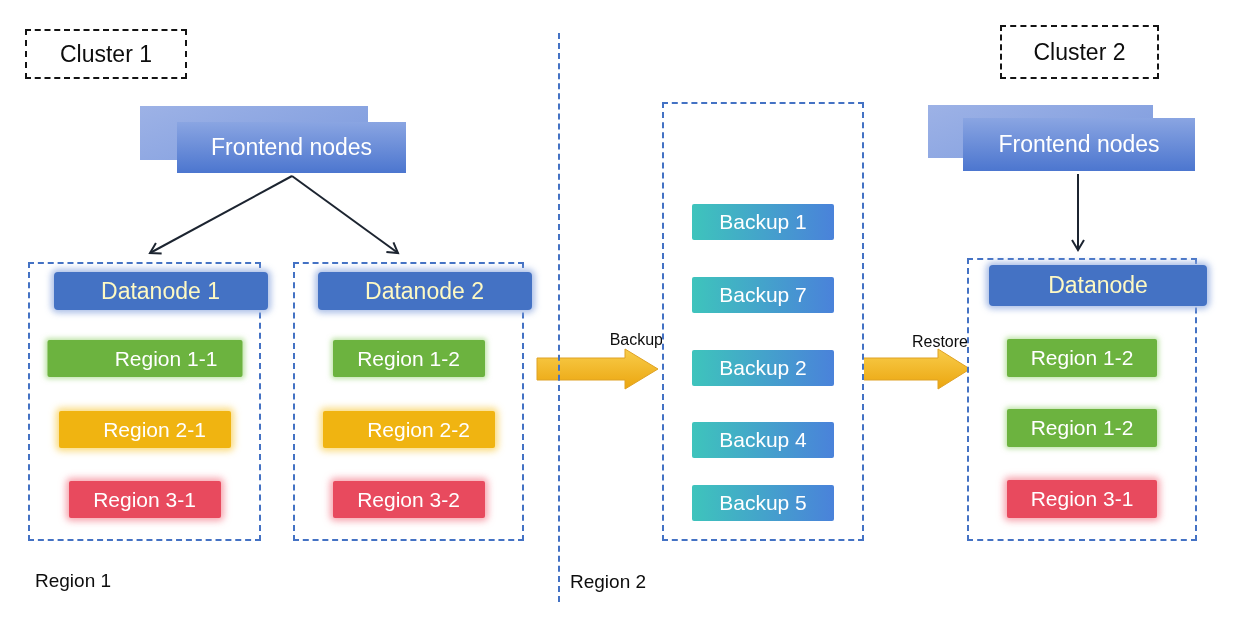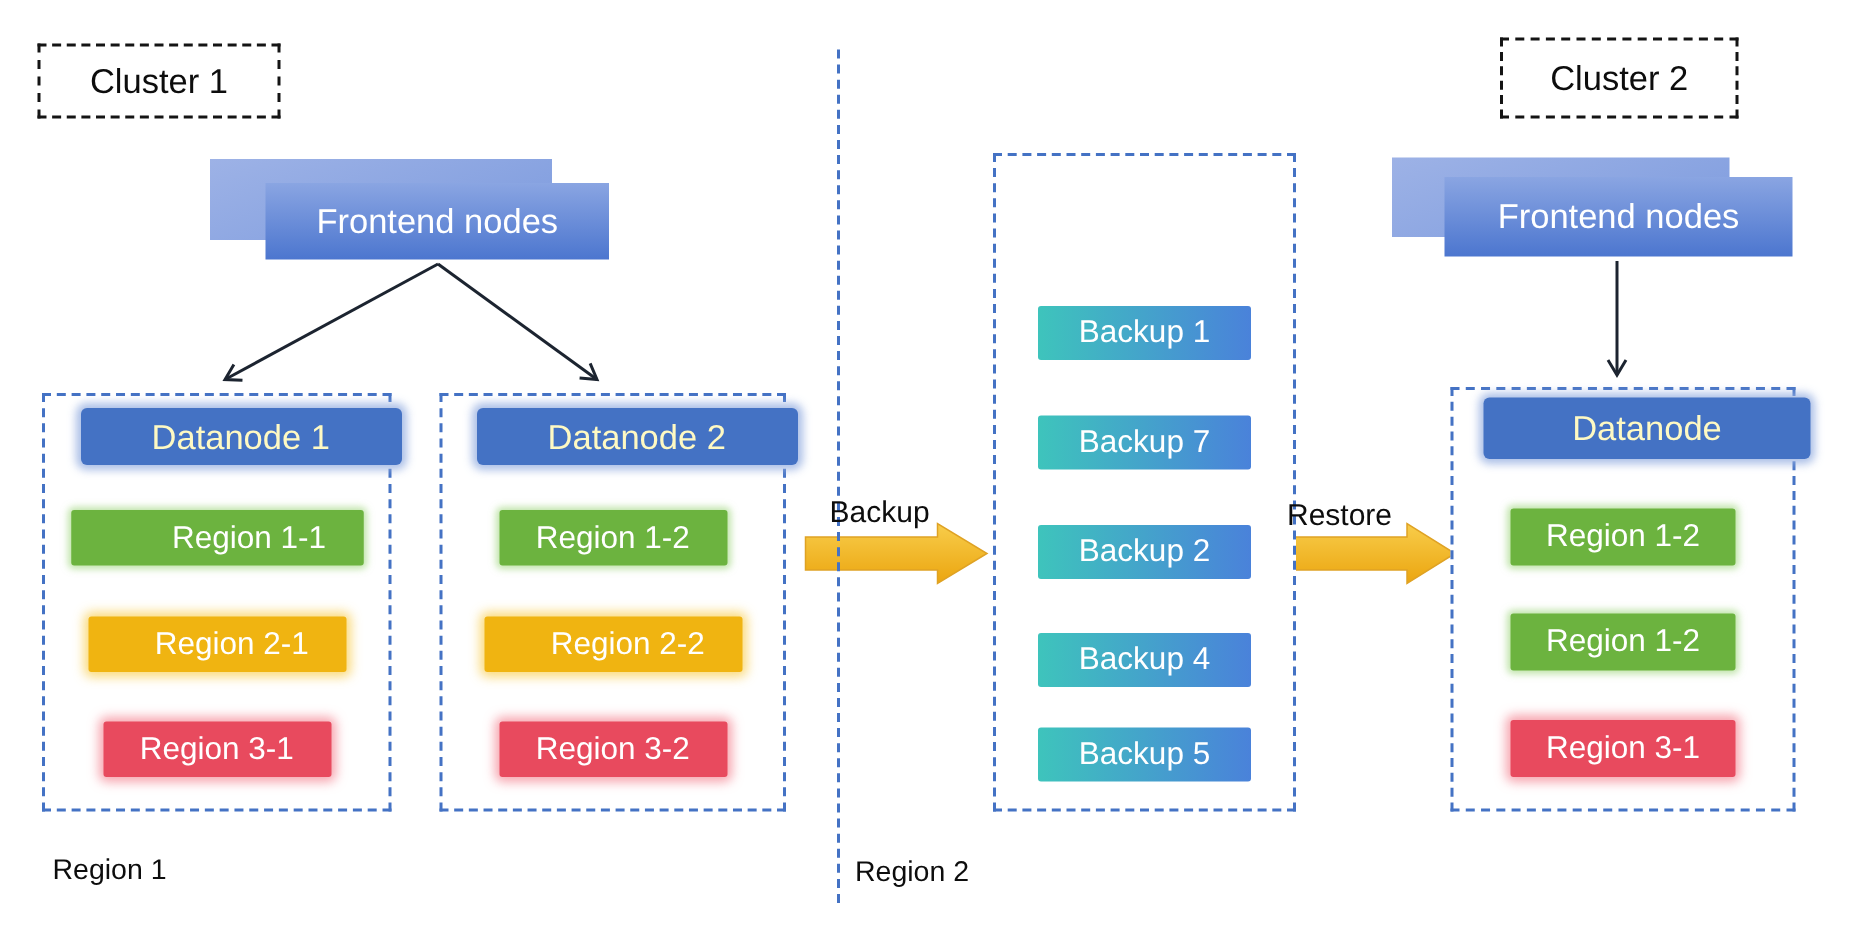--- a/index.html
+++ b/index.html
@@ -72,22 +72,22 @@
     position:absolute; left:50%; transform:translateX(-50%);
     width:142px; height:36px; border-radius:2px;
     background:linear-gradient(90deg,#3EC4BC 0%,#4A82DA 100%);
     color:#ffffff; font-size:21px;
     display:flex; align-items:center; justify-content:center;
     white-space:nowrap;
   }
 
   
   .flow-label {
-    position:absolute; width:110px; text-align:left;
-    font-size:20px; color:#0d0d0d;
+    position:absolute; width:110px; text-align:right;
+    font-size:16px; color:#0d0d0d;
   }
   .zone-label {
     position:absolute; font-size:19px; color:#0d0d0d;
   }
 </style>
 </head>
 <body>
 
 <div class="canvas">
 

